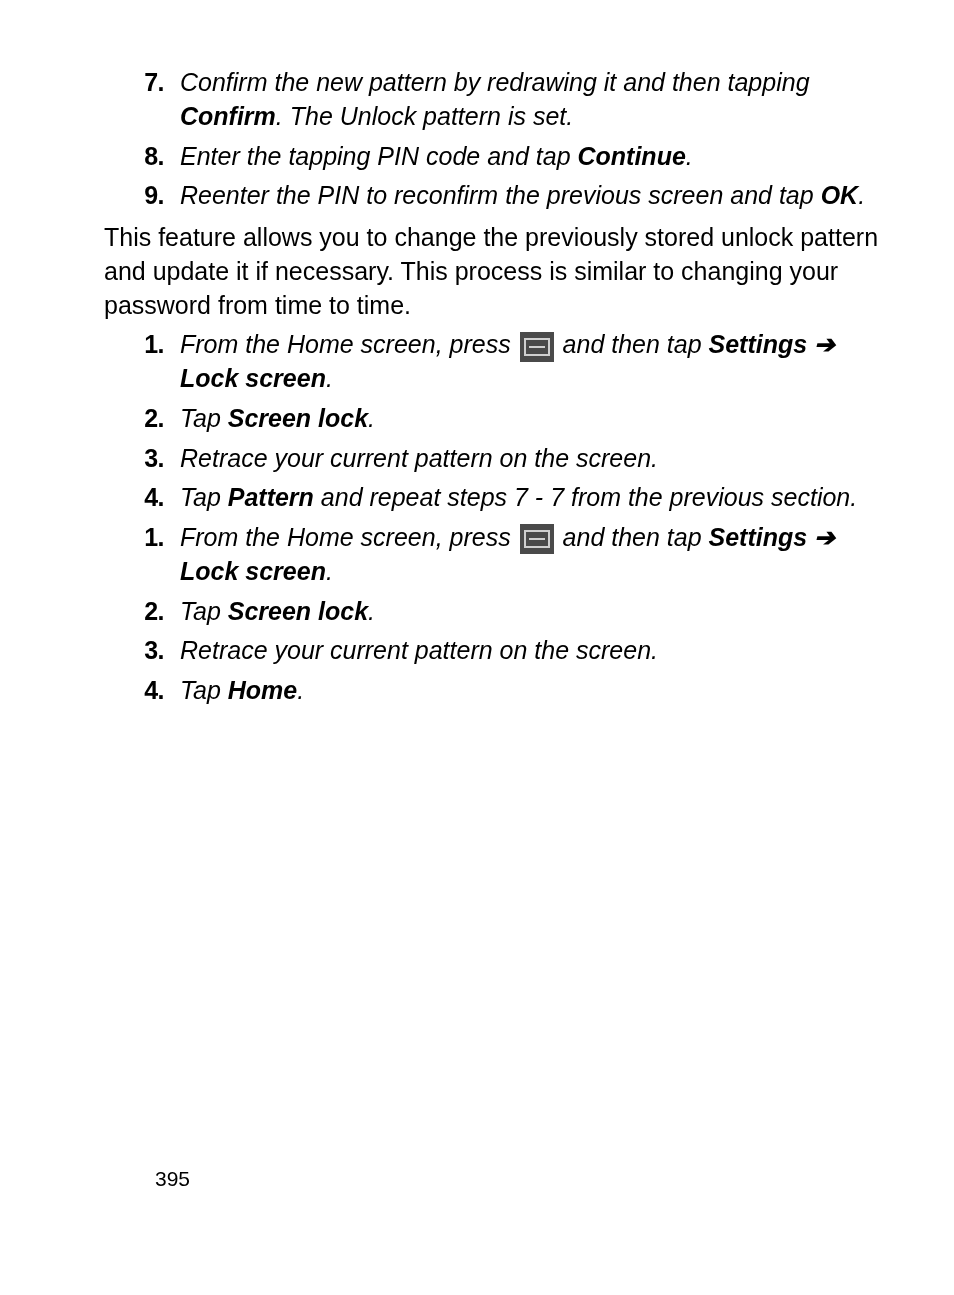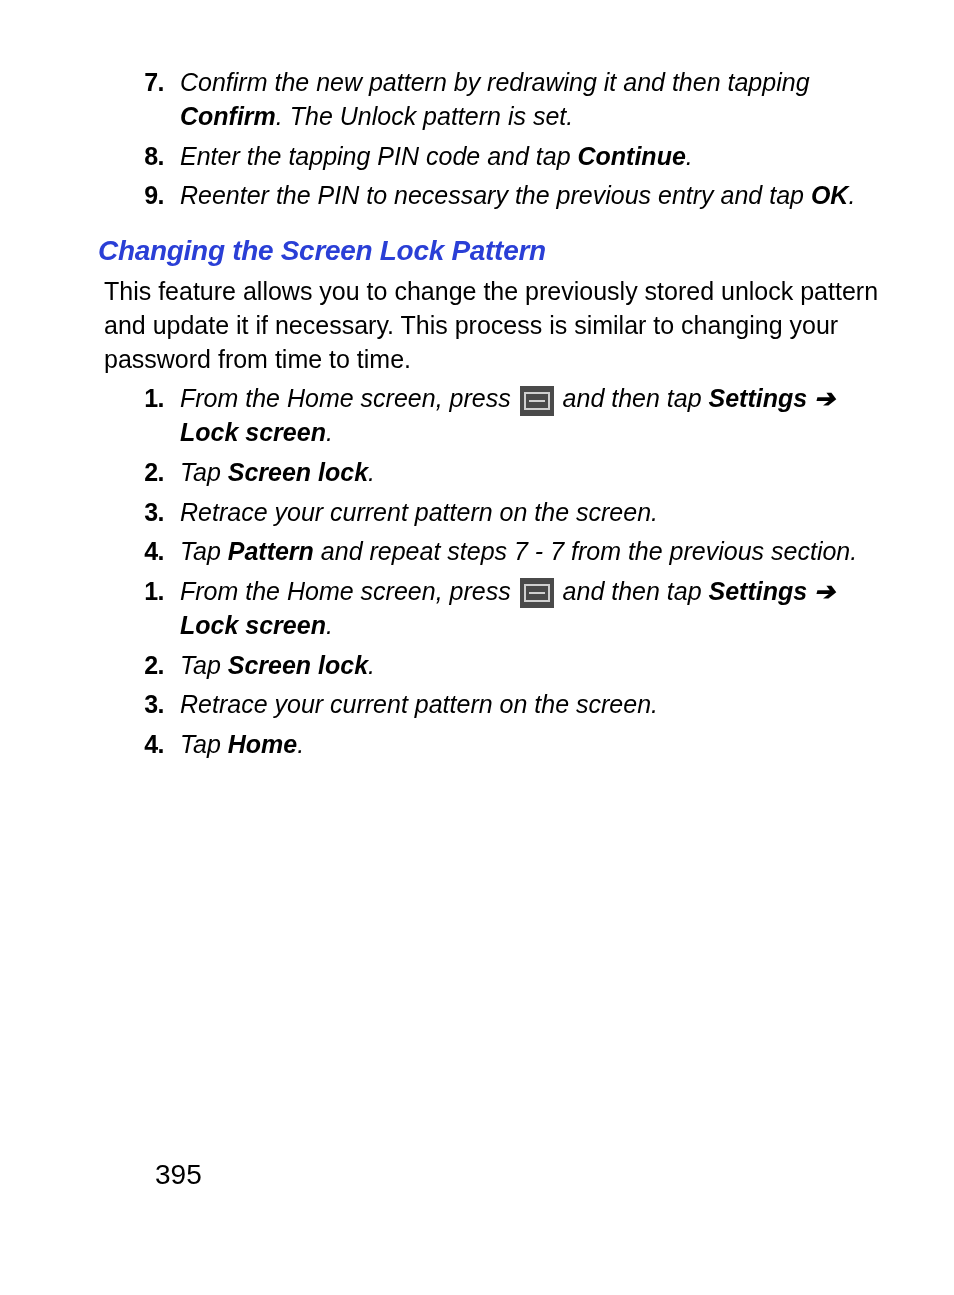--- a/index.html
+++ b/index.html
@@ -59,44 +59,43 @@
     display: inline-block;
     width: 34px;
     height: 30px;
     vertical-align: middle;
     margin: 0 2px;
   }
   .page-number {
     position: absolute;
     left: 155px;
     bottom: 104px;
-    font-size: 28px;
+    font-size: 21px;
   }
 </style>
 </head>
 <body>
 
 <div class="page">
 
   <ol class="ol" id="top-steps" style="margin-left:10px;">
       <li class="li">
         <span class="num">7.</span>
         <span class="body"><span>Confirm the new pattern by redrawing it and then tapping </span><span class="bold">Confirm</span><span>. The Unlock pattern is set.</span></span>
       </li>
       <li class="li">
         <span class="num">8.</span>
         <span class="body"><span>Enter the tapping PIN code and tap </span><span class="bold">Continue</span><span>.</span></span>
       </li>
       <li class="li">
         <span class="num">9.</span>
-        <span class="body"><span>Reenter the PIN to necessary the previous entry and tap </span><span class="bold">OK</span><span>.</span></span>
+        <span class="body"><span>Reenter the PIN to reconfirm the previous screen and tap </span><span class="bold">OK</span><span>.</span></span>
       </li>
     </ol>
 
-  <div class="h2">Changing the Screen Lock Pattern</div>
   <p class="para">This feature allows you to change the previously stored unlock pattern and update it if necessary. This process is similar to changing your password from time to time.</p>
   <ol class="ol" id="sec1-steps" style="margin-left:10px;">
       <li class="li">
         <span class="num">1.</span>
         <span class="body"><span>From the Home screen, press </span><span class="menu-icon"><svg viewBox="0 0 34 30" width="34" height="30">
               <rect x="0" y="0" width="34" height="30" fill="#4a4a4a"></rect>
               <rect x="5" y="7" width="24" height="16" fill="none" stroke="#d0d0d0" stroke-width="2"></rect>
               <line x1="9" y1="15" x2="25" y2="15" stroke="#d0d0d0" stroke-width="2"></line>
             </svg></span><span> and then tap </span><span class="bold">Settings</span><span> </span><span class="bold arrow">➔</span><span> </span><span class="bold">Lock screen</span><span>.</span></span>
       </li>

